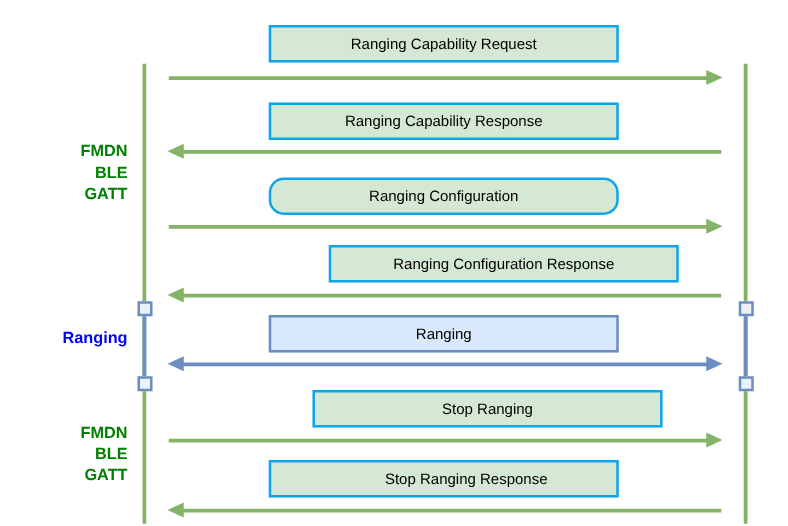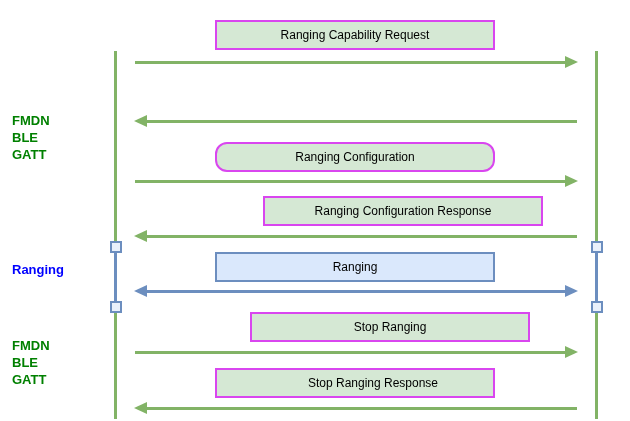--- a/index.html
+++ b/index.html
@@ -20,21 +20,21 @@
     border:2px solid #6c8ebf; background:#eaf1fb;
   }
   .marker.l1 { left:109.5px; top:241px; }
   .marker.l2 { left:109.5px; top:301px; }
   .marker.r1 { left:590.5px; top:241px; }
   .marker.r2 { left:590.5px; top:301px; }
 
   
   .msg-box {
     position:absolute; left:215px; width:280px; height:30px; box-sizing:border-box;
-    border:2px solid #d946ef; background:#d5e8d4;
+    border:2px solid #0ea5e9; background:#d5e8d4;
     display:flex; align-items:center; justify-content:center;
     font-size:12px; color:#000000; white-space:nowrap;
   }
   .msg-box.blue { border-color:#6c8ebf; background:#dae8fc; }
   .m0 { top:20px; }  .m1 { top:82px; }  .m2 { top:142px;border-radius:12px; } .m3 { top:196px;margin-left:48px; }
   .m4 { top:252px; } .m5 { top:312px;margin-left:35px; } .m6 { top:368px;padding-left:36px; }
 
   
   .arrow { position:absolute; left:134px; width:444px; height:13px; }
   .a0 { top:55.5px; }  .a1 { top:114.5px; } .a2 { top:174.5px; } .a3 { top:229.5px; }
@@ -45,21 +45,21 @@
   .arrow.dir-left  .shaft { left:11px; right:1px; }
   .arrow.dir-both  .shaft { left:11px; right:11px; }
   .head { position:absolute; top:0; width:0; height:0;
           border-top:6.5px solid transparent; border-bottom:6.5px solid transparent; }
   .head.r { right:0; border-left:13px solid #82b366; }
   .head.l { left:0;  border-right:13px solid #82b366; }
   .arrow.blue .head.r { border-left-color:#6c8ebf; }
   .arrow.blue .head.l { border-right-color:#6c8ebf; }
 
   
-  .side-label { position:absolute; left:12px; width:90px; text-align:left;
+  .side-label { position:absolute; left:12px; width:90px; text-align:right;
                 font-size:13px; font-weight:bold; line-height:17px; }
   .sl0 { top:112px; color:#008000; }
   .sl1 { top:261px; color:#0000ff; }
   .sl2 { top:337px; color:#008000; }
 </style>
 </head>
 <body>
 
 <div class="canvas">
 
@@ -87,20 +87,23 @@
   </div>
 
   <div class="msg-box m0">
     <span>Ranging Capability Request</span>
   </div>
   <div class="arrow a0 dir-right">
     <div class="shaft"></div>
     <div class="head r"></div>
   </div>
 
+  <div class="msg-box m1">
+    <span>Ranging Capability Response</span>
+  </div>
   <div class="arrow a1 dir-left">
     <div class="shaft"></div>
     <div class="head l"></div>
   </div>
 
   <div class="msg-box m2">
     <span>Ranging Configuration</span>
   </div>
   <div class="arrow a2 dir-right">
     <div class="shaft"></div>

